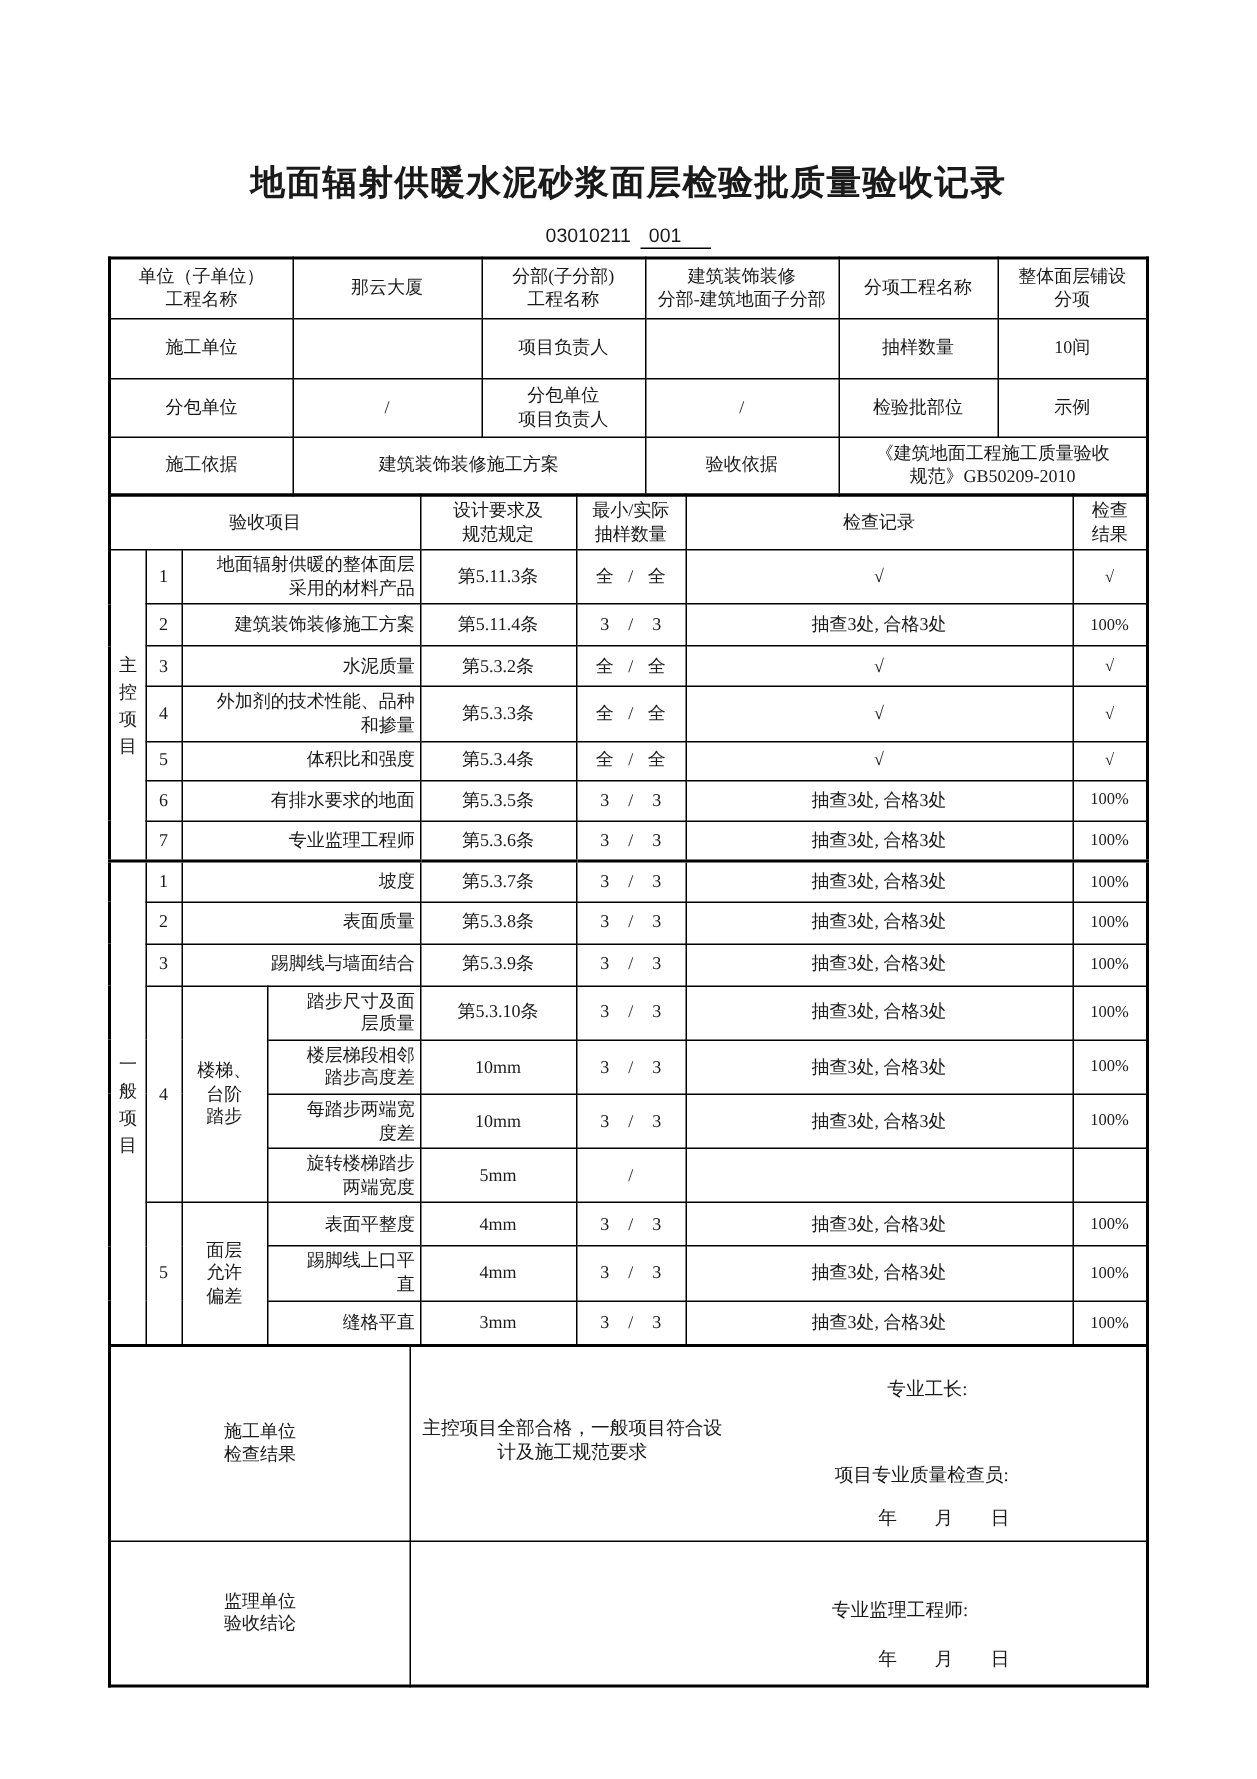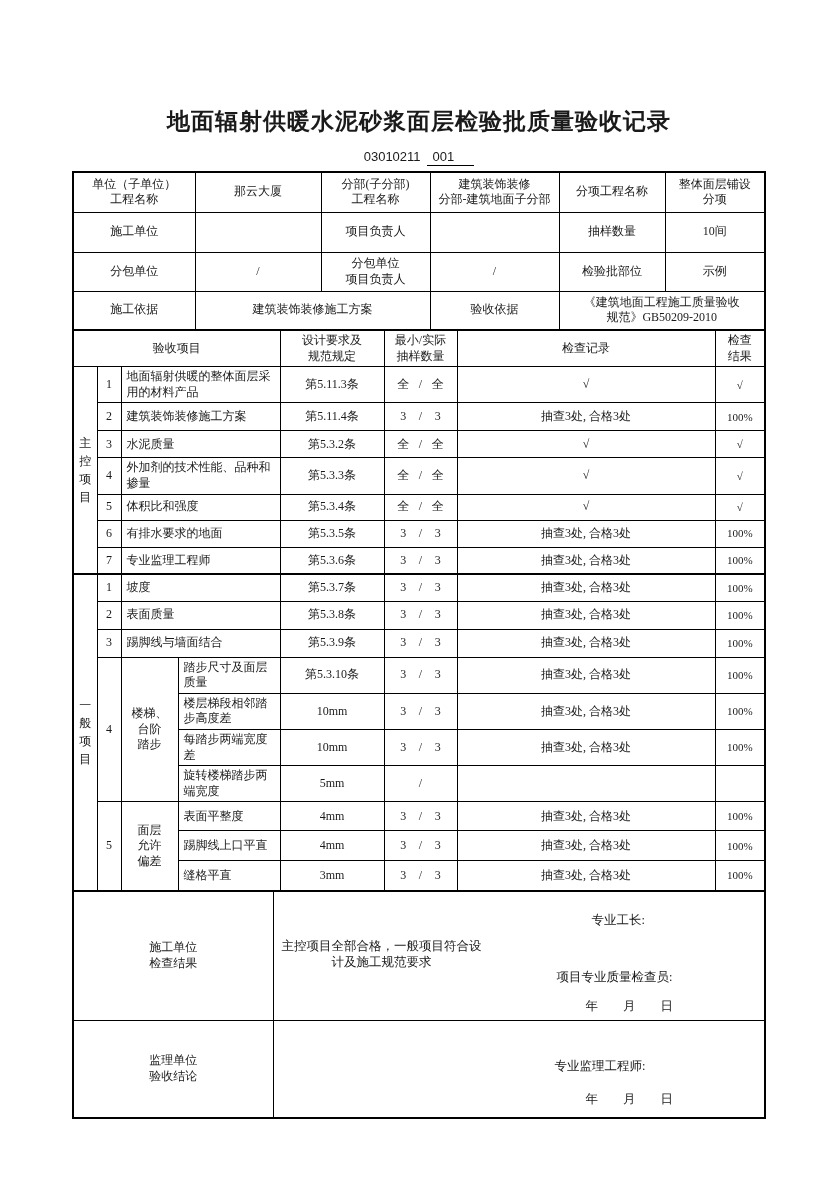--- a/index.html
+++ b/index.html
@@ -39,21 +39,21 @@
     margin: 0 auto;
     table-layout: fixed;
     font-family: Liberation Serif, serif;
   }
   table { border: 2px solid #000; }
   td { border: 1px solid #000; font-size: 12px; text-align: center; vertical-align: middle; padding: 2px 3px; line-height: 1.3; }
   [data-bind] { white-space: pre-line; }
 
   .main-table, .footer-table { margin-top: -2px; }
 
-  .c-item { text-align: left; padding-left: 5px; }
+  .c-item { text-align: right; padding-left: 23px; }
   .c-res { font-size: 11px; }
   .samp-flex { display: flex; justify-content: space-evenly; align-items: center; width: 100%; }
   .sec td { border-top: 2px solid #000; }
   .vlabel { padding: 0 1px; line-height: 1.5; }
 
   .sig-cell { position: relative; padding: 0; border-radius: 11px; }
   .sig-cell .abs { position: absolute; font-size: 12.5px; }
   .conclusion { left: 8px; top: 46px; width: 200px; text-align: center; }
   .sig-foreman { left: 318px; top: 20px; }
   .sig-inspector { left: 283px; top: 77px; }

